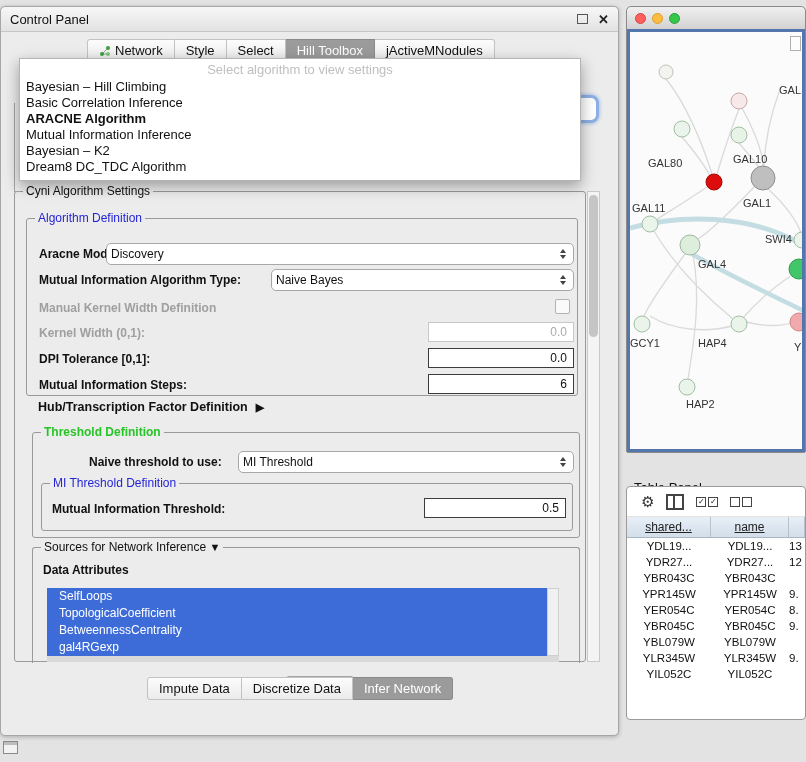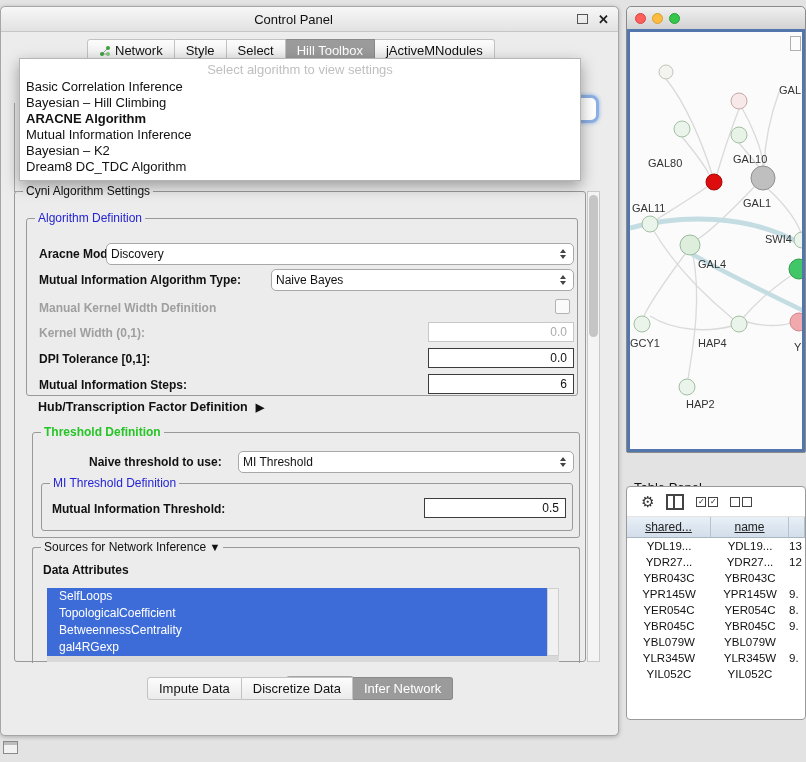--- a/index.html
+++ b/index.html
@@ -4,21 +4,21 @@
 <style>
   html,body{margin:0;padding:0;}
   body{position:relative;width:806px;height:762px;overflow:hidden;background:#e3e3e3;
        font-family:"Liberation Sans",sans-serif;color:#111;}
 
   
   .cp{position:absolute;left:0;top:6px;width:619px;height:730px;background:#ececec;
       border:1px solid #a6a6a6;border-radius:5px;box-shadow:0 1px 4px rgba(0,0,0,.25);box-sizing:border-box;}
   .cp-titlebar{height:24px;display:flex;align-items:center;padding:0 9px;
       background:linear-gradient(#f7f7f7,#e2e2e2);border-bottom:1px solid #c6c6c6;
-      border-radius:5px 5px 0 0;font-size:13px;text-align:center;}
+      border-radius:5px 5px 0 0;font-size:13px;}
   .cp-title{flex:1;}
   .float-icon{width:9px;height:8px;border:1px solid #555;margin-right:10px;display:inline-block;}
   .close-icon{font-size:13px;font-weight:bold;color:#222;cursor:default;}
 
   
   .tabbar{position:absolute;display:flex;font-size:13px;}
   .tabbar.top{left:86px;top:32px;}
   .tabbar.bottom{left:146px;top:670px;}
   .tab{padding:3px 11px;border:1px solid #c2c2c2;border-left:none;
        background:linear-gradient(#fcfcfc,#ebebeb);display:flex;align-items:center;gap:4px;white-space:nowrap;}
@@ -155,22 +155,22 @@
     <div class="tab">
         <span>jActiveMNodules</span>
       </div>
   </div>
 
   <div class="frag-line"></div>
   <div class="combo-fragment"></div>
 
   <div class="popup">
     <div class="ph">Select algorithm to view settings</div>
+    <div class="item">Bayesian – Hill Climbing</div>
     <div class="item">Basic Correlation Inference</div>
-    <div class="item">Bayesian – Hill Climbing</div>
     <div class="item selected">ARACNE Algorithm</div>
     <div class="item">Mutual Information Inference</div>
     <div class="item">Bayesian – K2</div>
     <div class="item">Dream8 DC_TDC Algorithm</div>
   </div>
 
   <div class="groupbox settings-box">
     <span class="legend">Cyni Algorithm Settings</span>
 
     <div class="groupbox alg-box">

